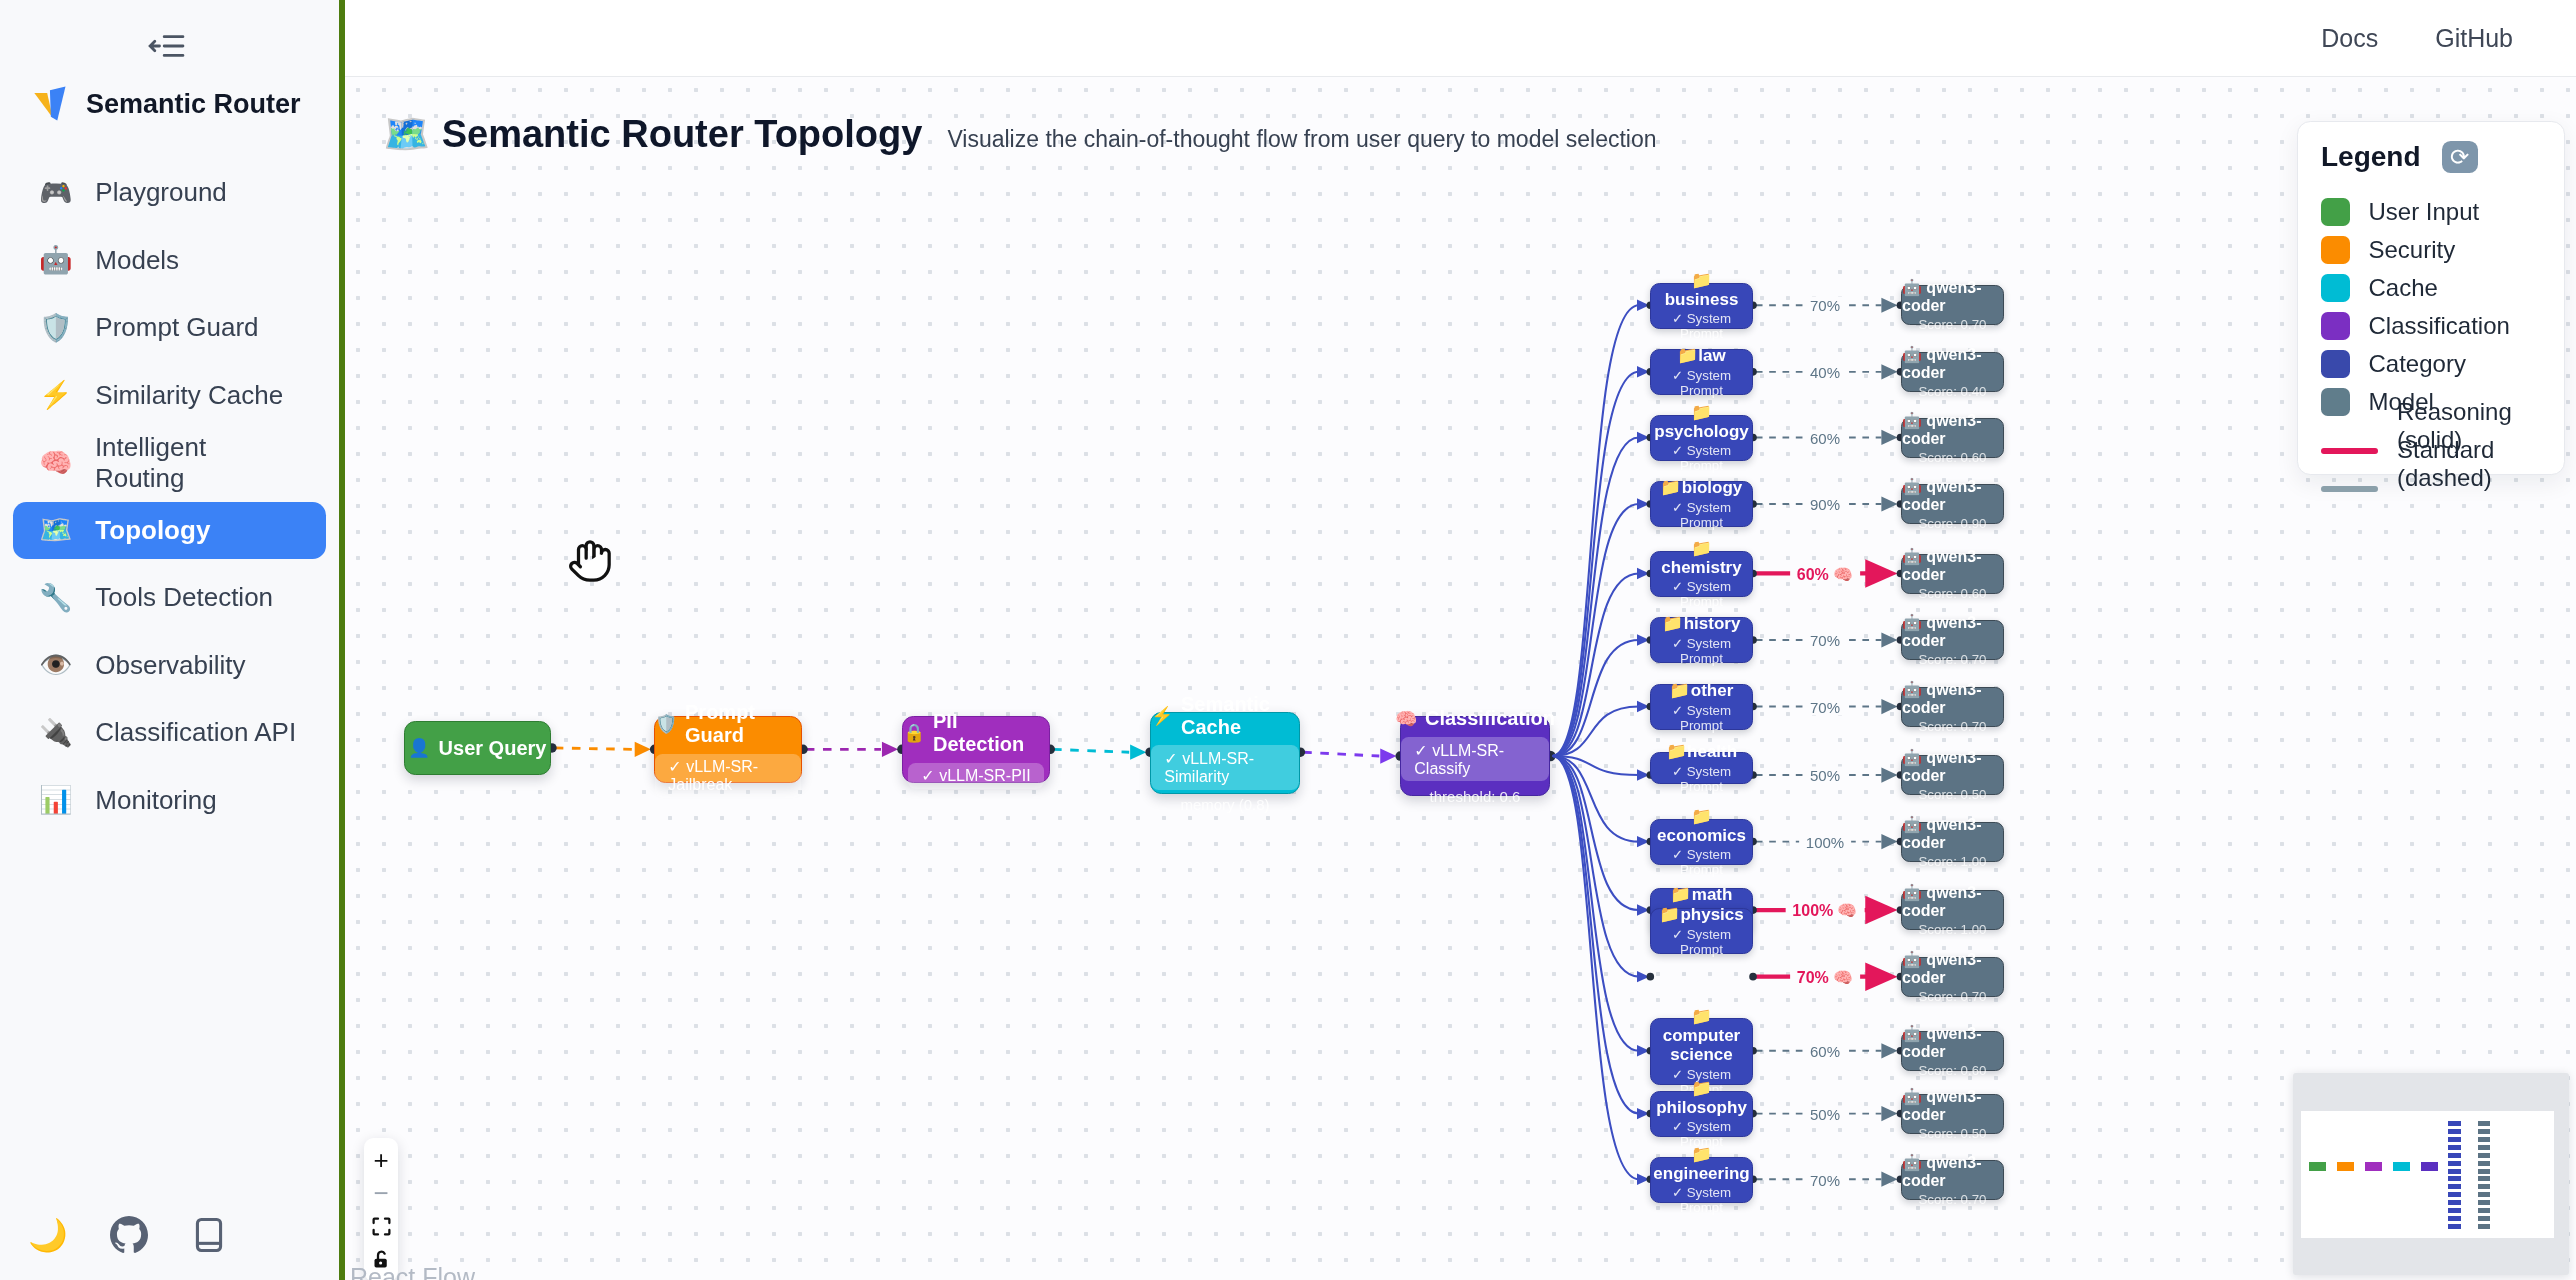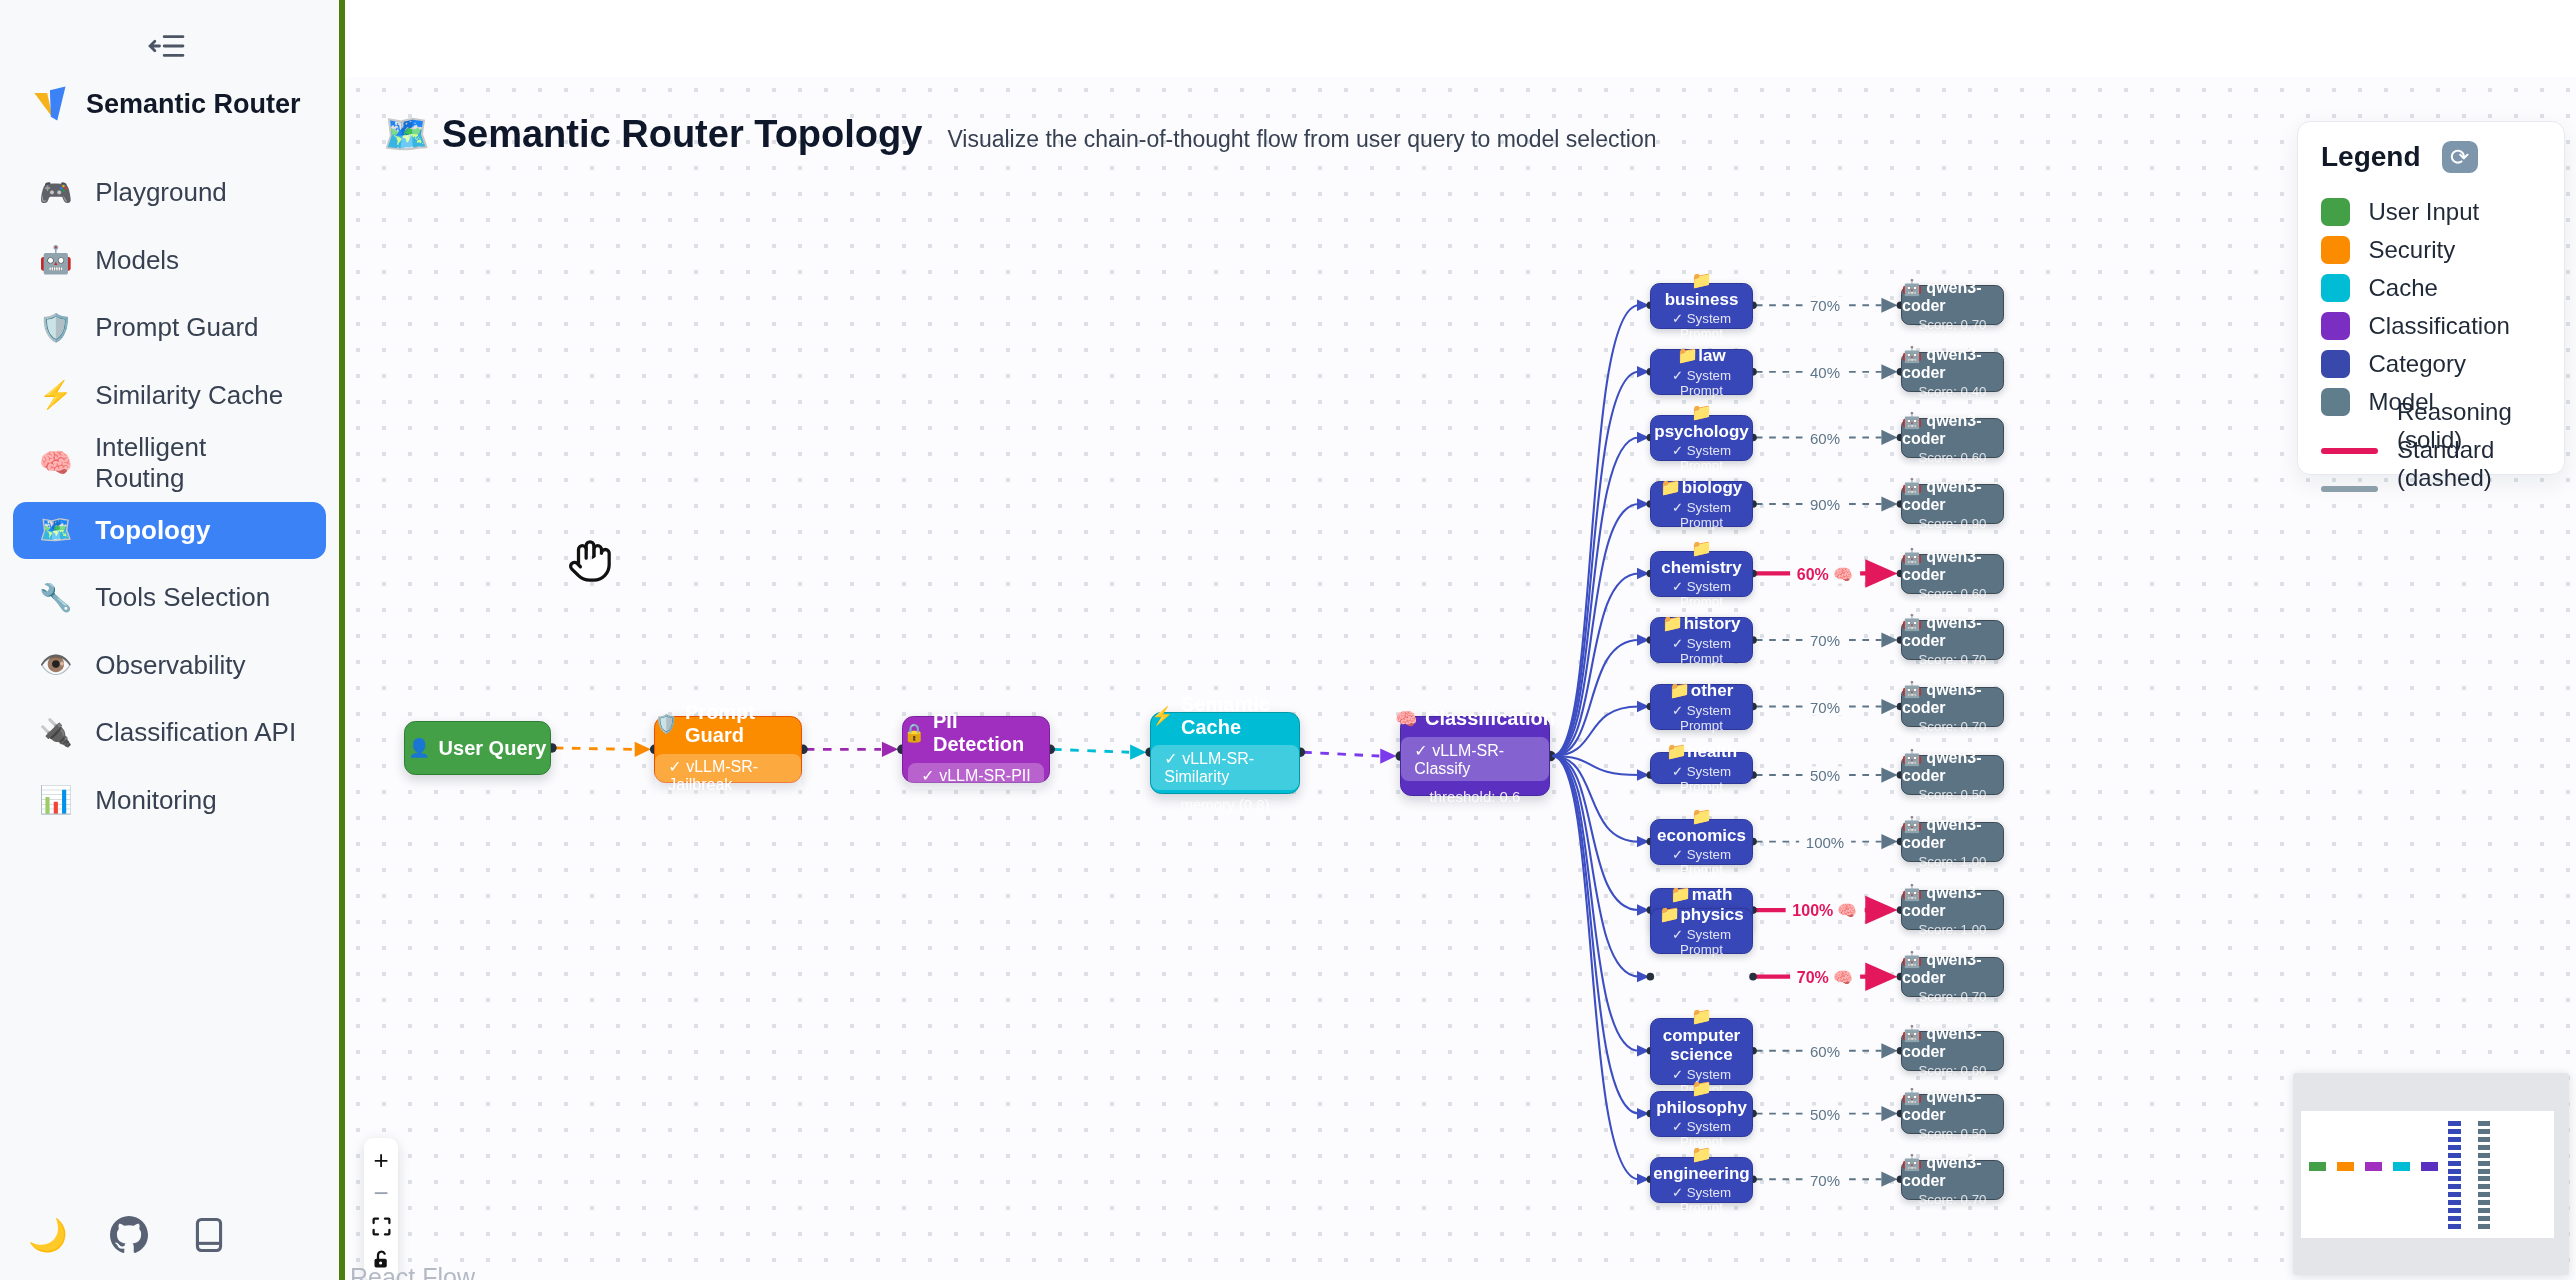--- a/index.html
+++ b/index.html
@@ -439,21 +439,21 @@
         <div class="nav-item">
           <span class="nav-icon">🧠</span>
           <span>Intelligent Routing</span>
         </div>
         <div class="nav-item active" style="background: rgb(59, 130, 246);">
           <span class="nav-icon">🗺️</span>
           <span>Topology</span>
         </div>
         <div class="nav-item">
           <span class="nav-icon">🔧</span>
-          <span>Tools Selection</span>
+          <span>Tools Detection</span>
         </div>
         <div class="nav-item">
           <span class="nav-icon">👁️</span>
           <span>Observability</span>
         </div>
         <div class="nav-item">
           <span class="nav-icon">🔌</span>
           <span>Classification API</span>
         </div>
         <div class="nav-item">
@@ -470,20 +470,24 @@
       </span>
       <span class="f-ic">
         <svg width="32" height="36" viewBox="0 0 24 28" fill="none" stroke="#586274" stroke-width="2.4" stroke-linejoin="round">
           <rect x="3" y="2" width="18" height="24" rx="3"></rect>
           <path d="M3 20.5 H21"></path>
         </svg>
       </span>
     </div>
   </div>
 
+  <div class="topbar">
+    <span class="top-link">Docs</span>
+    <span class="top-link">GitHub</span>
+  </div>
 
   <div class="controls">
     <div class="ctrl-btn">+</div>
     <div class="ctrl-btn dim">−</div>
     <div class="ctrl-btn">
       <svg width="21" height="21" viewBox="0 0 24 24" fill="none" stroke="#111" stroke-width="2.6" stroke-linecap="round">
         <path d="M3 8 V4 a1 1 0 0 1 1-1 H8"></path>
           <path d="M16 3 h4 a1 1 0 0 1 1 1 v4"></path>
         <path d="M21 16 v4 a1 1 0 0 1 -1 1 h-4"></path>
           <path d="M8 21 H4 a1 1 0 0 1 -1-1 v-4"></path>

